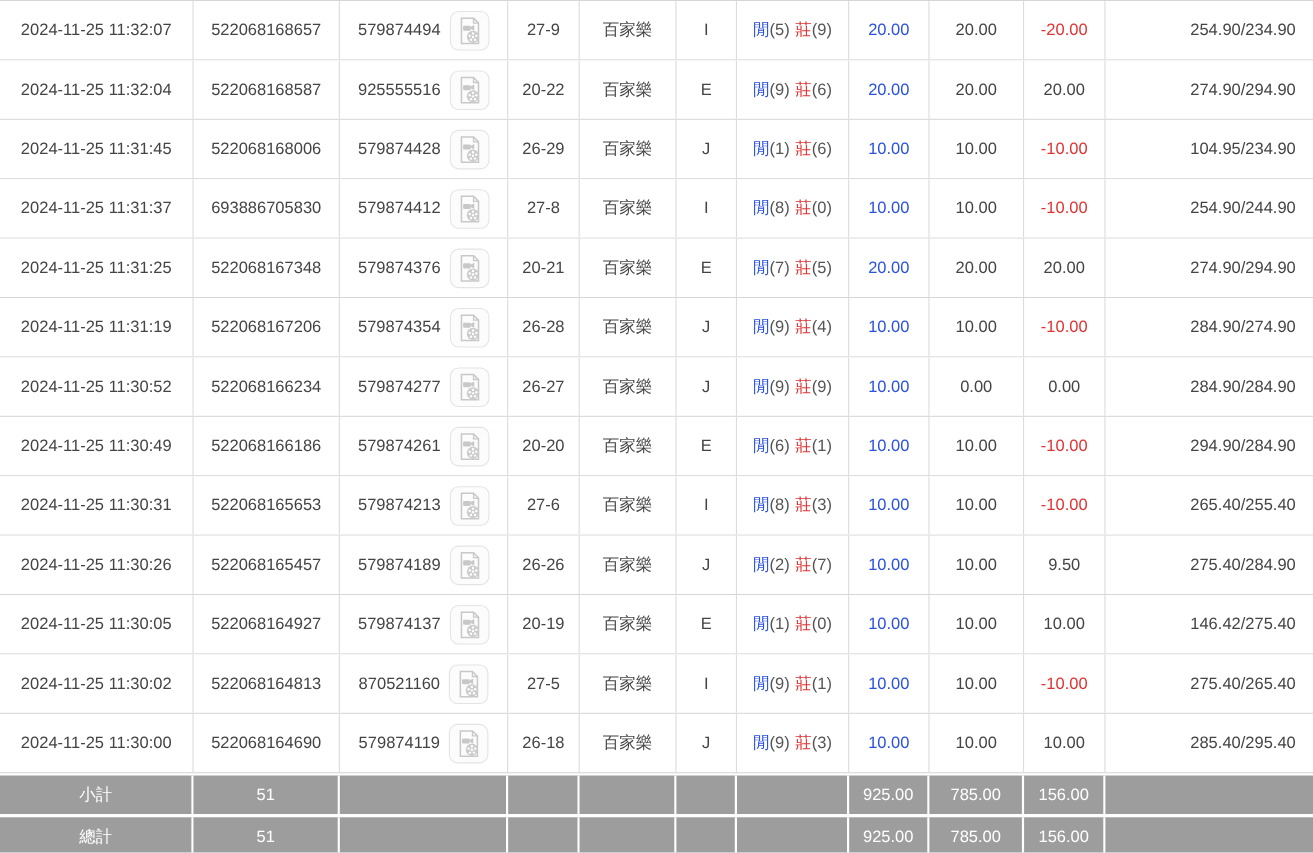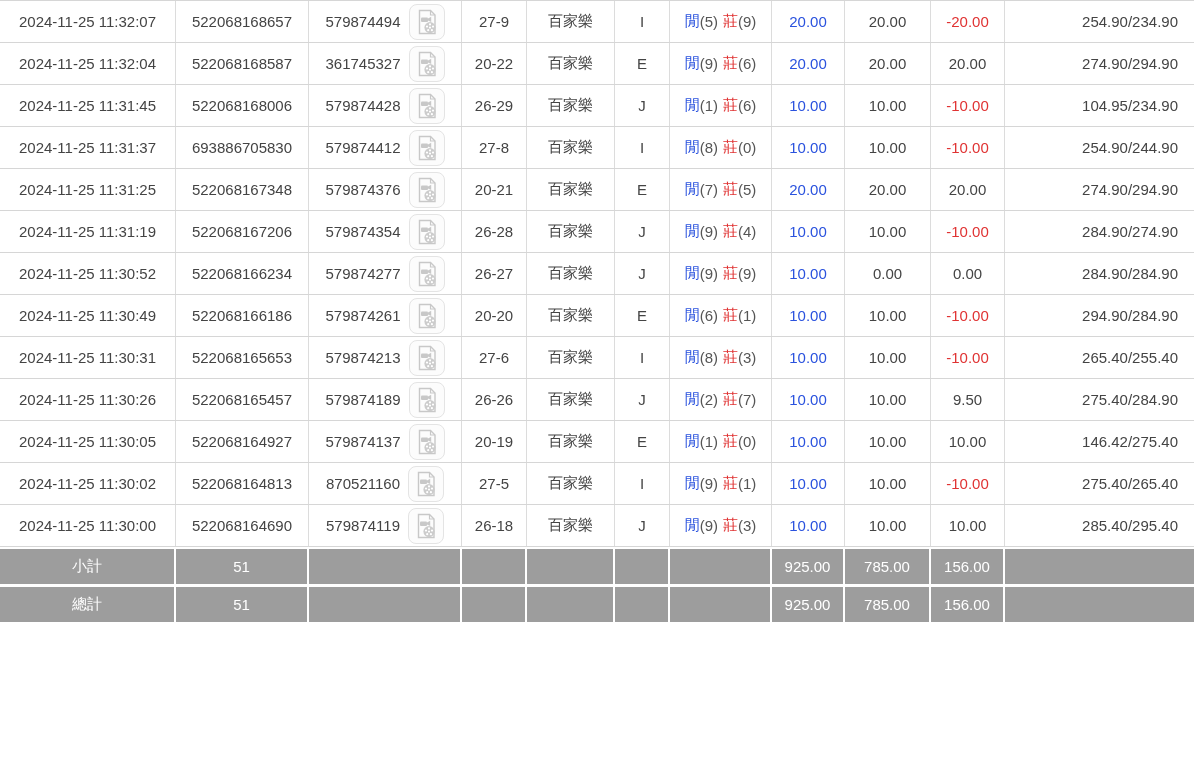--- a/index.html
+++ b/index.html
@@ -5,21 +5,21 @@
   html,body{margin:0;padding:0;}
   body{
     width:1194px;height:775px;background:#ffffff;overflow:hidden;
     font-family:"Liberation Sans","DejaVu Sans",sans-serif;
     font-size:15px;color:#444444;
   }
   .table{border-top:1px solid #d6d6d6;}
   .row{
     display:grid;
     grid-template-columns:176px 133px 153px 65px 88px 55px 102px 73px 86px 74px 189px;
-    height:42px;
+    height:54px;
     box-sizing:border-box;
     border-bottom:1px solid #d6d6d6;
     background:#ffffff;
   }
   .cell{
     display:flex;align-items:center;justify-content:center;
     box-sizing:border-box;
     border-right:1px solid #dcdcdc;
     white-space:nowrap;
     overflow:hidden;
@@ -92,21 +92,21 @@
         </div>
         <div class="cell amt-blue">20.00</div>
         <div class="cell">20.00</div>
         <div class="cell amt-neg">-20.00</div>
         <div class="cell balance">254.90/234.90</div>
       </div>
       <div class="row">
         <div class="cell">2024-11-25 11:32:04</div>
         <div class="cell">522068168587</div>
         <div class="cell">
-          <span>361745327</span>
+          <span>925555516</span>
   <button class="video-btn" title="">
     <svg width="24" height="26" viewBox="0 0 24 26" xmlns="http://www.w3.org/2000/svg">
       <path d="M4.5 1.5 h11 l4.5 4.5 v18.5 h-15.5 z" fill="none" stroke="#c8c8c8" stroke-width="1.4"></path>
       <path d="M15.5 1.5 v4.5 h4.5" fill="none" stroke="#c8c8c8" stroke-width="1.2"></path>
       <rect x="6" y="8.4" width="7" height="4.6" rx="1" fill="#c8c8c8"></rect>
       <path d="M13 9.4 l3.2 -1.6 v5.2 l-3.2 -1.6 z" fill="#c8c8c8"></path>
       <circle cx="15" cy="18.6" r="5.6" fill="#cccccc"></circle>
       <circle cx="15" cy="18.6" r="1.1" fill="#ffffff"></circle>
       <circle cx="15" cy="15.4" r="1.1" fill="#ffffff"></circle>
       <circle cx="12" cy="17.6" r="1.1" fill="#ffffff"></circle>

